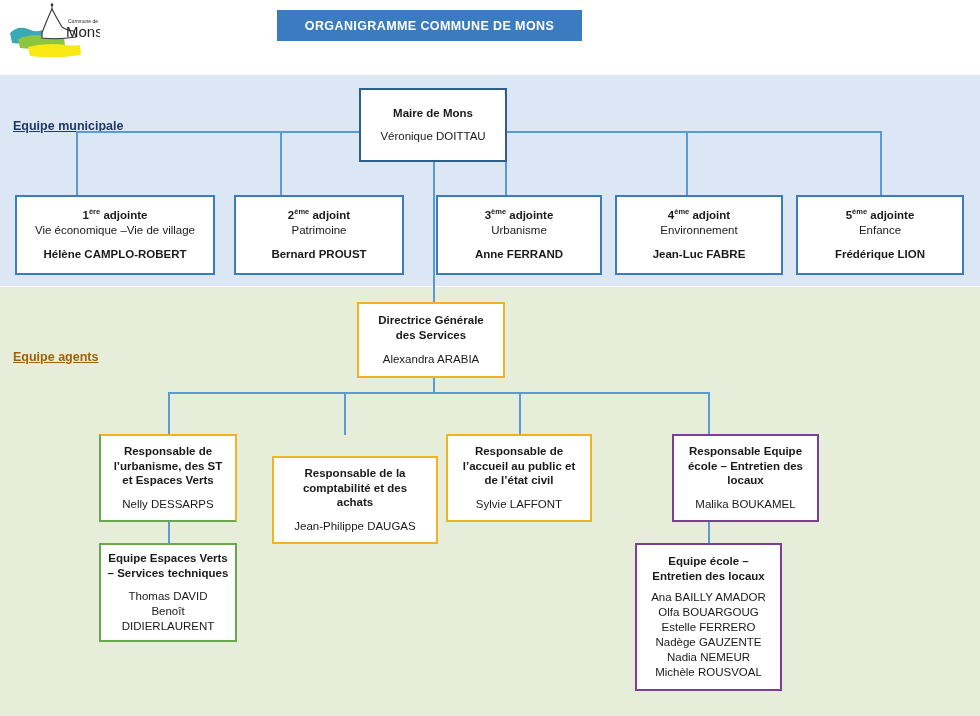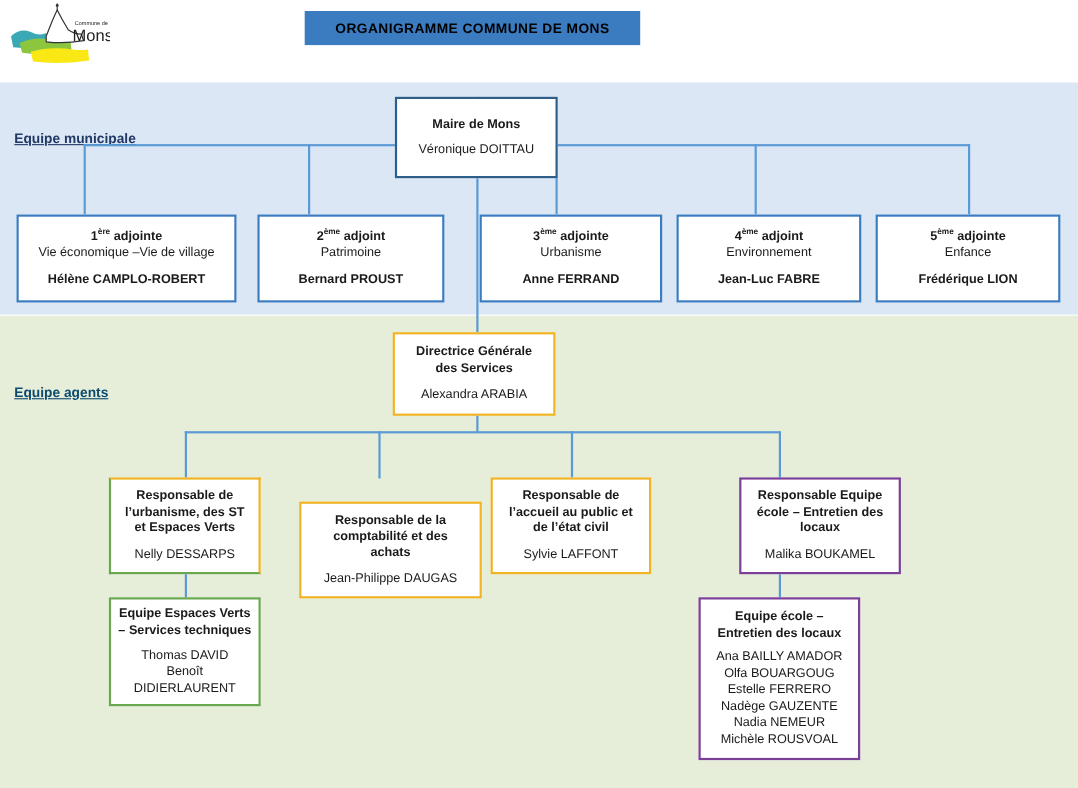--- a/index.html
+++ b/index.html
@@ -24,34 +24,34 @@
     background:#e6eeda;
   }
 
   
   .title-bar{
     position:absolute;left:277px;top:10px;width:305px;height:31px;
     background:#3b7cc0;
     display:flex;align-items:center;justify-content:center;
   }
   .title-bar span{
-    color:#000000;font-weight:bold;font-size:12.5px;letter-spacing:.4px;
+    color:#ffffff;font-weight:bold;font-size:12.5px;letter-spacing:.4px;
   }
 
   
   .logo{position:absolute;left:8px;top:3px;width:92px;height:55px;}
   .logo svg{display:block;}
 
   
   .section-label{
     position:absolute;font-weight:bold;font-size:12.5px;
     text-decoration:underline;white-space:nowrap;margin-top:29px;
   }
   .label-municipale{left:13px;top:90px;color:#1f3864;}
-  .label-agents{left:13px;top:321px;color:#0c4a6e;}
+  .label-agents{left:13px;top:321px;color:#a16207;}
 
   
   .line{position:absolute;background:#5b9bd5;}
   .line.h{height:1.5px;}
   .line.v{width:1.5px;}
 
   
   .box{
     position:absolute;background:#ffffff;
     box-sizing:border-box;

